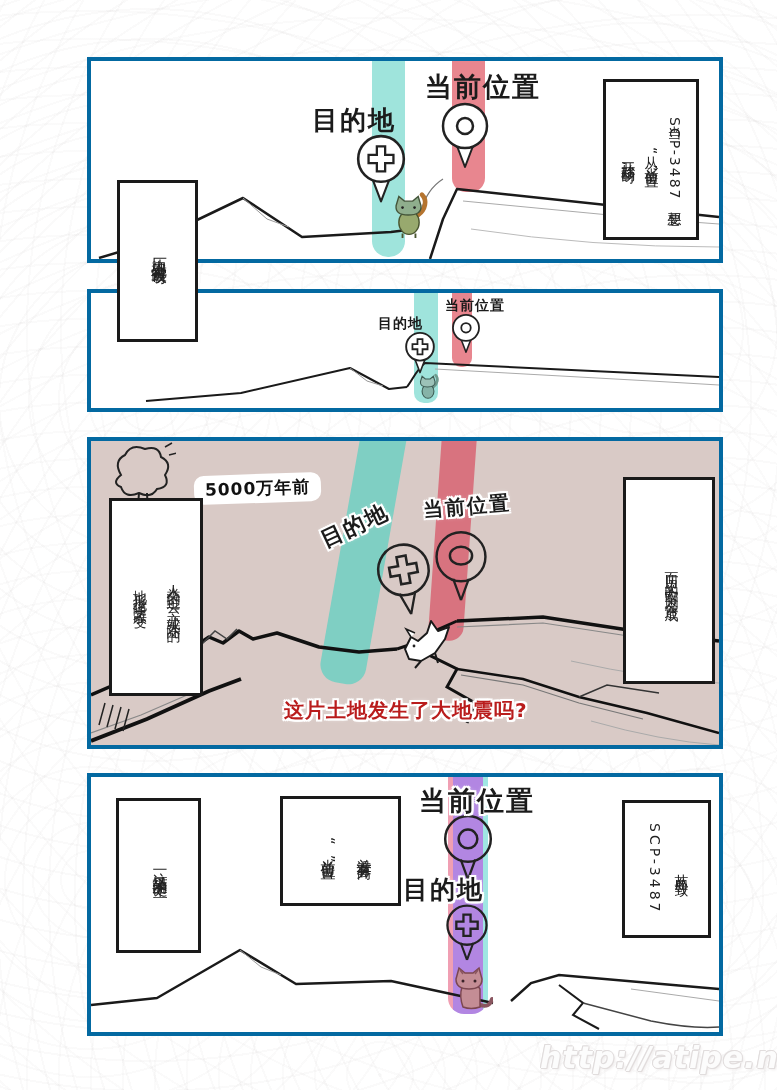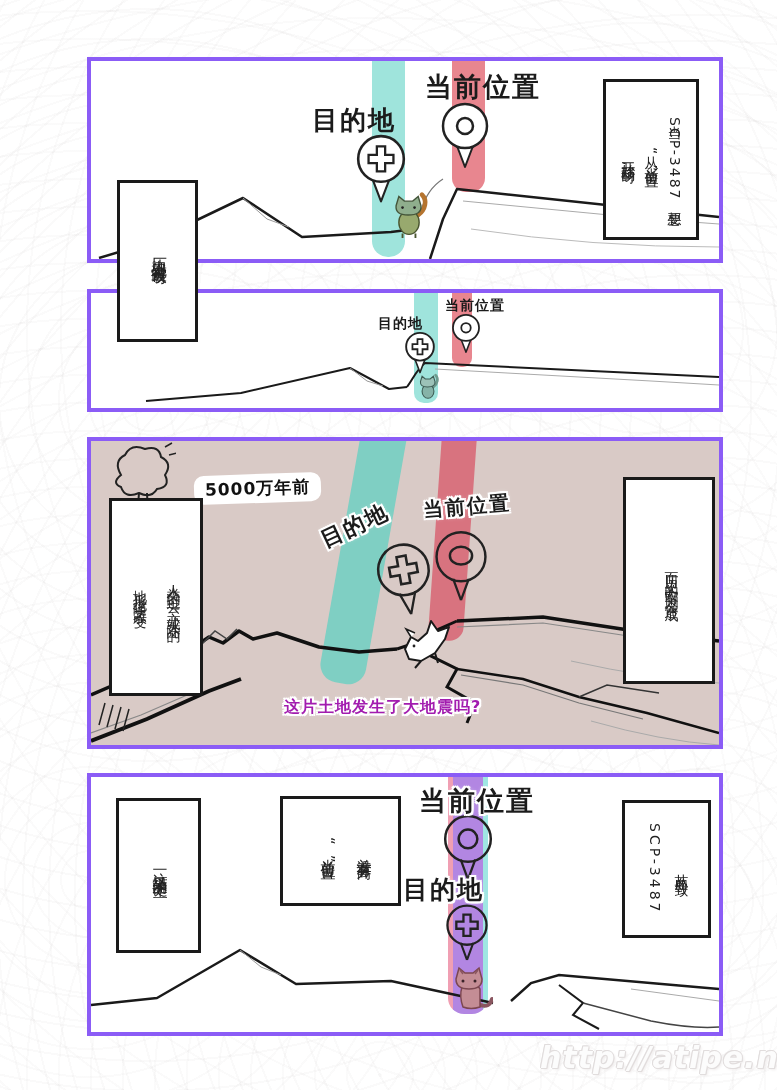--- a/index.html
+++ b/index.html
@@ -7,21 +7,21 @@
         font-family:"DejaVu Sans",sans-serif;}
   
   .page::before{content:"";position:absolute;inset:0;z-index:0;
     background-image:
       repeating-radial-gradient(circle at 150px 400px, rgba(120,110,110,.035) 0 2px, transparent 2px 30px),
       repeating-radial-gradient(circle at 640px 330px, rgba(120,110,110,.03) 0 2px, transparent 2px 34px),
       repeating-radial-gradient(circle at 90px 880px, rgba(120,110,110,.03) 0 2px, transparent 2px 28px),
       repeating-radial-gradient(circle at 700px 900px, rgba(120,110,110,.035) 0 2px, transparent 2px 26px),
       repeating-radial-gradient(circle at 380px 1075px, rgba(120,110,110,.03) 0 2px, transparent 2px 32px);
   }
-  .panel{position:absolute;background:#fff;border:4px solid #8b5cf6;box-sizing:border-box;overflow:hidden;}
+  .panel{position:absolute;background:#fff;border:4px solid #0369a1;box-sizing:border-box;overflow:hidden;}
   #panel1{left:87px;top:57px;width:636px;height:206px;}
   #panel2{left:87px;top:289px;width:636px;height:123px;}
   #panel3{left:87px;top:437px;width:636px;height:312px;background:#d9cac6;}
   #panel4{left:87px;top:773px;width:636px;height:263px;}
 
   .beam{position:absolute;z-index:1;}
   .land{position:absolute;inset:0;z-index:2;width:100%;height:100%;}
   .bubble,.cat{position:absolute;z-index:3;}
   .marker-label{position:absolute;z-index:4;font-weight:700;color:#1b1b1b;white-space:nowrap;
                 letter-spacing:2px;}
@@ -41,21 +41,21 @@
               padding:10px 31px;}
   #p4-caption-left{left:25px;top:21px;width:85px;height:155px;font-size:15px;letter-spacing:2px;
               padding:9px 29px;}
   #p4-caption-middle{left:189px;top:19px;width:121px;height:110px;font-size:15px;letter-spacing:2px;
               line-height:2.4;padding:10px 16px;}
   #p4-caption-right{left:531px;top:23px;width:89px;height:138px;font-size:14px;letter-spacing:3px;
               line-height:1.9;padding:8px 13px;}
 
   .time-badge{position:absolute;z-index:4;background:#fff;color:#111;font-weight:700;font-size:17px;
               padding:3px 11px;border-radius:10px;transform:rotate(-2deg);letter-spacing:1px;}
-  .speech-line{position:absolute;z-index:4;font-weight:700;font-size:16px;color:#a21caf;letter-spacing:1px;}
+  .speech-line{position:absolute;z-index:4;font-weight:700;font-size:20px;color:#b91c1c;letter-spacing:1px;}
 
   .watermark{position:absolute;left:540px;top:1040px;z-index:6;font-weight:700;font-style:italic;
              font-size:30px;letter-spacing:1px;color:#fcfcfc;
              text-shadow:1px 0 #e1dddd,-1px 0 #e1dddd,0 1px #e1dddd,0 -1px #e1dddd,
                          1px 1px #e1dddd,-1px -1px #e1dddd,2px 2px 3px #efecec;}
 </style>
 </head>
 <body>
 
 <div class="page">

